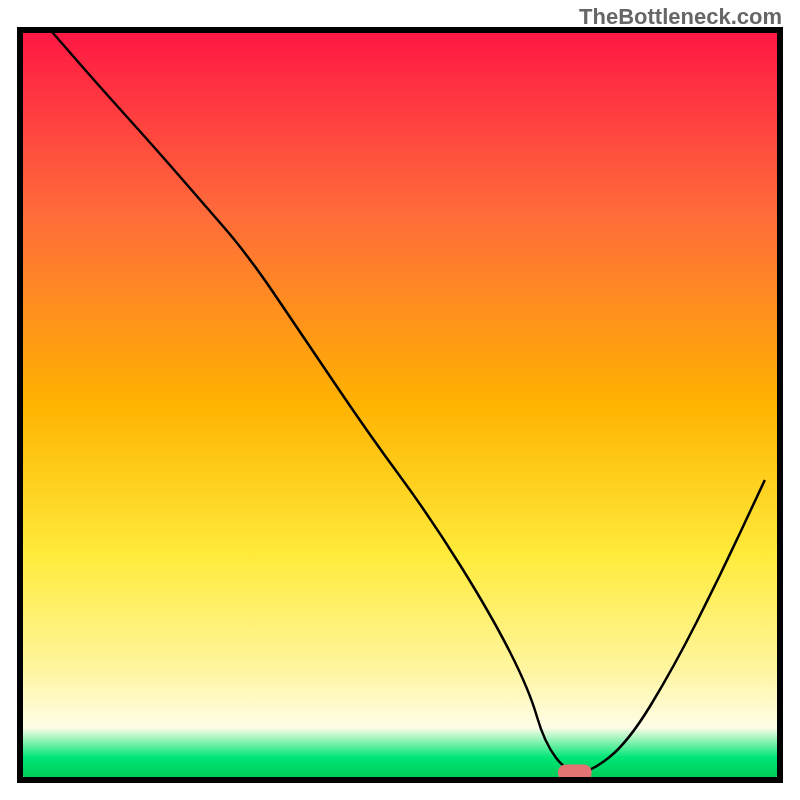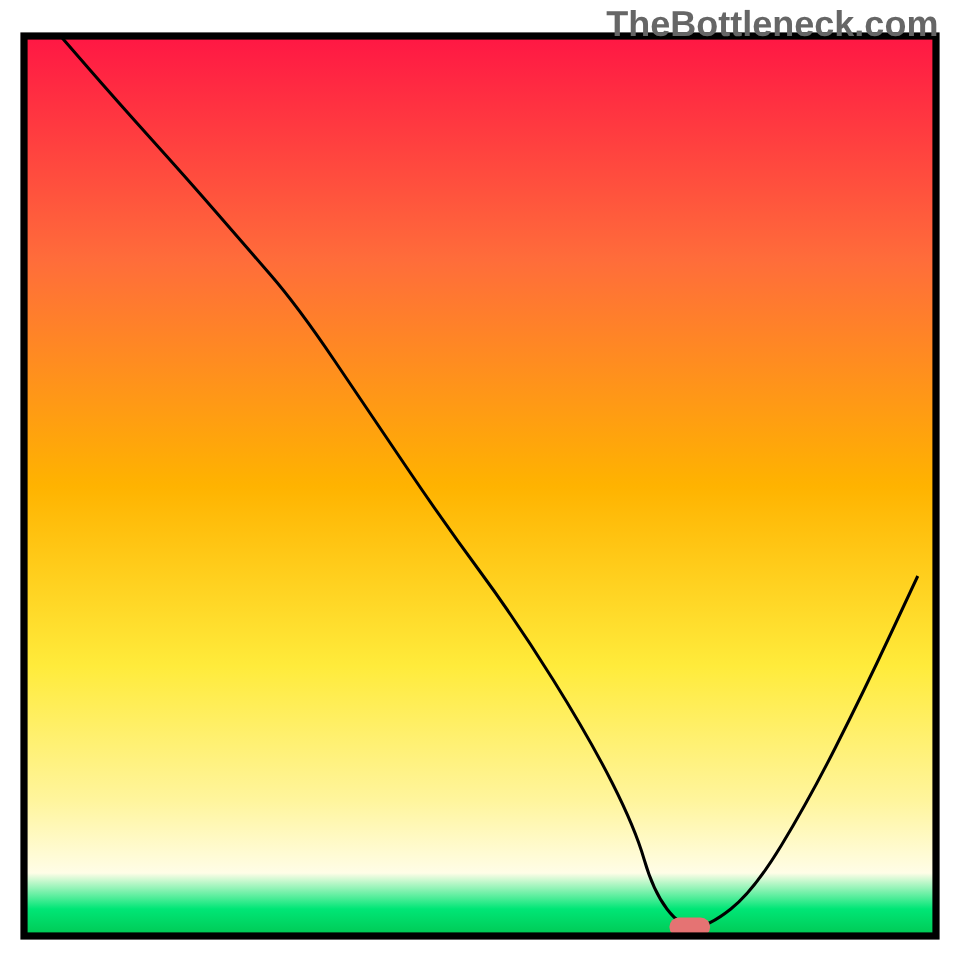--- a/index.html
+++ b/index.html
@@ -12,21 +12,21 @@
   }
   .chart-container {
     position: relative;
     width: 800px;
     height: 800px;
   }
   .watermark {
     position: absolute;
     top: 4px;
     right: 18px;
-    font-size: 30px;
+    font-size: 22px;
     font-weight: bold;
     color: #666;
     z-index: 10;
     text-align: center;
   }
   svg {
     display: block;
   }
 </style>
 </head>

